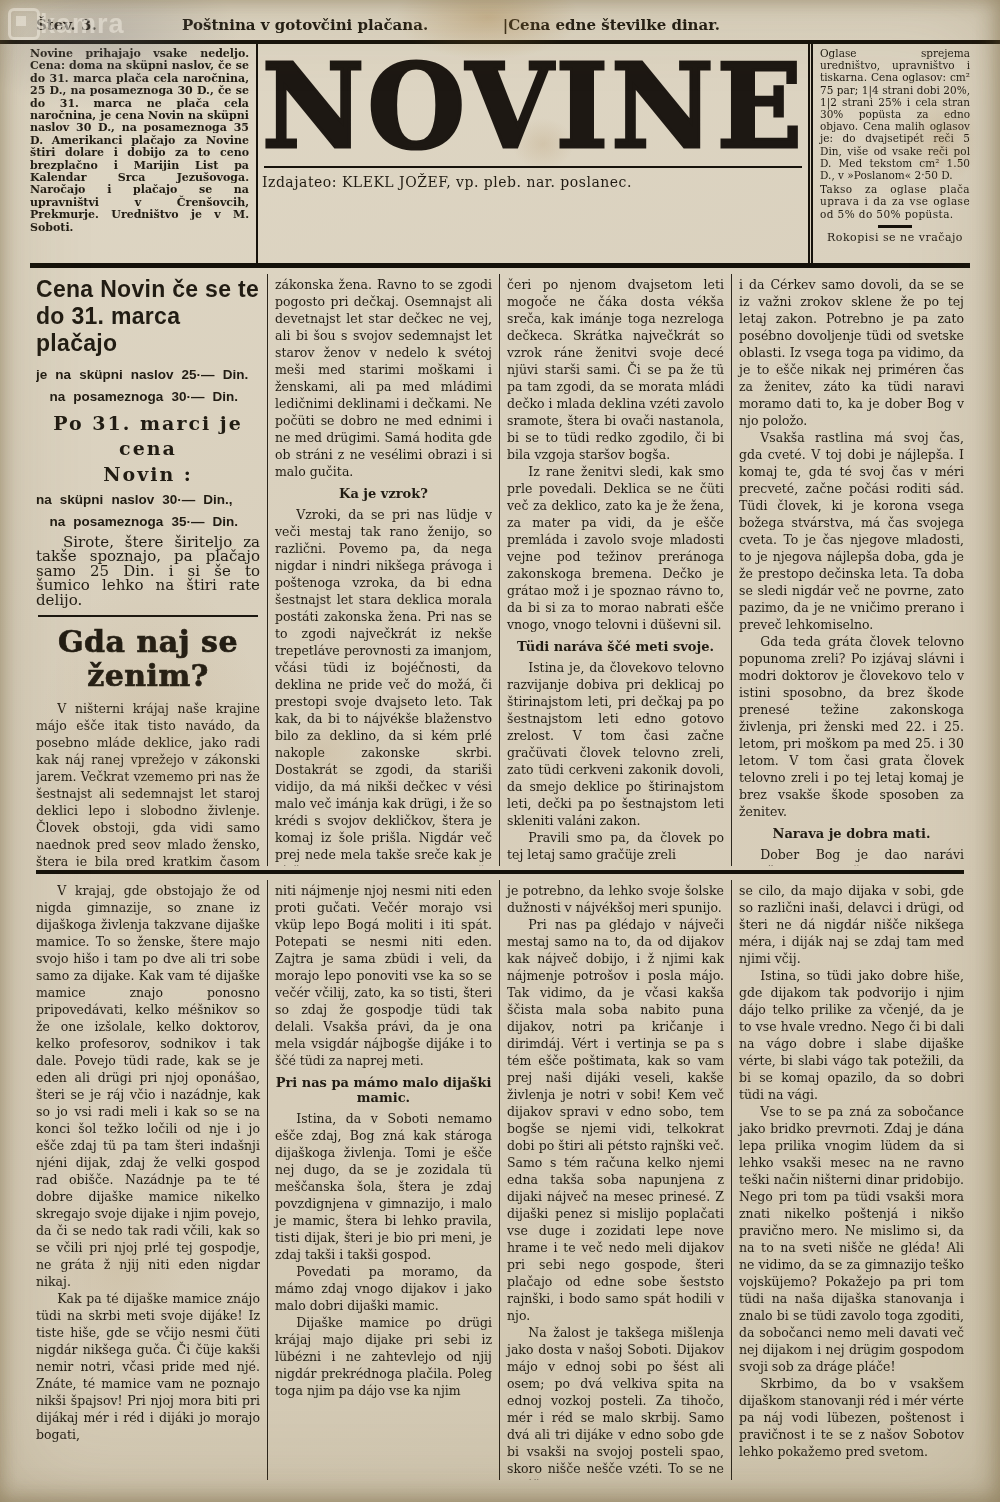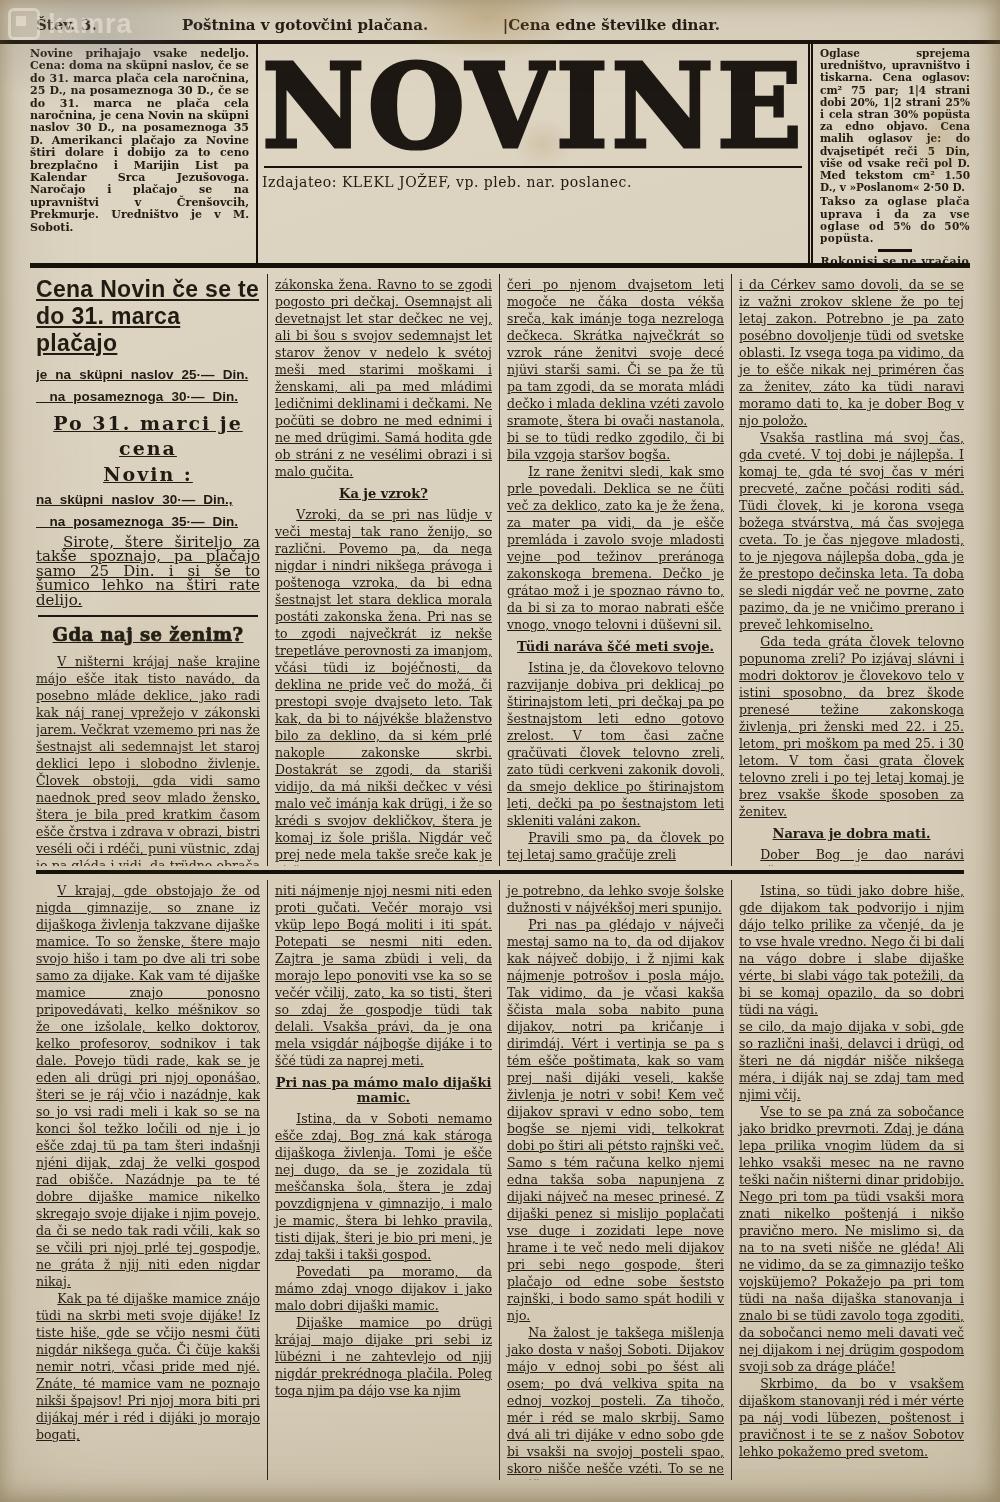--- a/index.html
+++ b/index.html
@@ -16,21 +16,21 @@
     background:radial-gradient(closest-side,rgba(152,110,48,.22),rgba(152,110,48,0));}
   .st0{left:-40px;top:-40px;width:280px;height:150px;background:radial-gradient(closest-side,rgba(108,108,118,.28),rgba(108,108,118,0));}
   .st1{left:395px;top:-25px;width:185px;height:85px;background:radial-gradient(closest-side,rgba(165,122,55,.34),rgba(165,122,55,0));}
   .st2{left:512px;top:118px;width:62px;height:52px;opacity:.7;}
   .st3{left:900px;top:92px;width:80px;height:95px;opacity:.8;}
   .st4{left:35px;top:570px;width:235px;height:400px;opacity:.55;}
   .st5{left:55px;top:1200px;width:130px;height:130px;opacity:.45;}
   .st6{left:275px;top:715px;width:95px;height:75px;opacity:.5;}
   .st7{left:690px;top:1040px;width:90px;height:65px;opacity:.35;}
 
-  .watermark{position:absolute;top:8px;left:8px;display:flex;align-items:center;gap:8px;opacity:.5;z-index:5;}
+  .watermark{position:absolute;top:8px;left:8px;display:flex;align-items:center;opacity:.5;z-index:5;}
   .wm-icon{width:32px;height:32px;border:3px solid #f4efe4;border-radius:6px;box-sizing:border-box;position:relative;}
   .wm-icon::before{content:"";position:absolute;left:5px;top:5px;width:10px;height:10px;background:#f4efe4;}
   .wm-text{font-family:"Liberation Sans","DejaVu Sans",sans-serif;font-weight:bold;font-size:27px;color:#f4efe4;letter-spacing:1px;}
 
   .topbar{display:grid;grid-template-columns:12% 34% 32% 22%;align-items:end;
     padding:16px 36px 6px;border-bottom:4px solid #16120b;font-weight:bold;font-size:15px;}
   .tb-issue{text-align:left;}
   .tb-postage{text-align:center;}
   .tb-price{text-align:center;}
   .tb-date{text-align:right;}
@@ -40,45 +40,45 @@
   .mast-left{border-right:2px solid #16120b;padding:4px 7px 0 0;overflow:hidden;
     font-weight:bold;font-size:11px;line-height:12.4px;text-align:justify;}
   .mast-center{position:relative;text-align:left;overflow:hidden;padding:0 4px;}
   .nov-title{font-size:112px;line-height:1;font-weight:bold;letter-spacing:3px;color:#1d1813;
     -webkit-text-stroke:3px #1d1813;transform:scaleY(1.04);transform-origin:top;margin-top:4px;}
   .nov-sub{font-size:31px;font-weight:bold;letter-spacing:3px;color:#241f18;margin-top:0px;
     -webkit-text-stroke:1.2px #241f18;}
   .pub-rule{border-top:2px solid #16120b;margin:6px 2px 0;}
   .publisher{font-size:14px;padding-top:6px;letter-spacing:.5px;}
   .mast-right{border-left:5px double #16120b;padding:3px 0 0 7px;overflow:hidden;
-    font-weight:bold;font-size:10.5px;line-height:12.2px;text-align:justify;}
+    font-weight:normal;font-size:10.5px;line-height:12.2px;text-align:justify;}
   .rb-block2{margin-top:2px;text-align:justify;letter-spacing:.4px;}
   .rb-dash{width:34px;border-top:3px solid #16120b;margin:5px auto 4px;}
   .rb-note{text-align:center;font-size:11px;letter-spacing:.5px;}
 
-  .bodywrap{padding:6px 36px 0;text-decoration:underline;}
+  .bodywrap{padding:6px 36px 0;}
   .cols{display:grid;grid-template-columns:1fr 1fr 1fr 1fr;overflow:hidden;}
   .cols.s1{height:592px;}
   .cols.s2{height:600px;}
   .col{overflow:hidden;padding:2px 7px 0;border-right:1.5px solid #2b251b;}
   .col:first-child{padding-left:0;}
   .col:last-child{border-right:none;padding-right:0;}
   .section-rule{border:none;border-top:4px solid #14110a;margin:4px 0 6px;}
 
   .blk{margin:0;}
   .blk-para,.blk-para0{font-size:12.5px;line-height:17px;text-align:justify;hyphens:auto;}
   .blk-para{text-indent:1.7em;}
   .blk-small{font-size:15px;line-height:14.5px;text-align:justify;text-indent:1.8em;margin:2px 0 4px;}
   .blk-h1{font-family:"Liberation Sans","DejaVu Sans",sans-serif;font-weight:bold;
     font-size:23px;line-height:1.18;margin:0 0 7px;letter-spacing:.3px;}
   .blk-h2{font-weight:bold;font-size:19px;line-height:1.35;text-align:center;
     letter-spacing:2px;white-space:pre-line;margin:3px 0 2px;}
   .blk-price{font-family:"Liberation Sans","DejaVu Sans",sans-serif;font-weight:bold;
     font-size:13.5px;line-height:1.6;white-space:pre-line;word-spacing:.32em;margin:0 0 2px;}
-  .blk-display{font-weight:bold;font-size:18px;line-height:1.12;text-align:center;
+  .blk-display{font-weight:bold;font-size:30px;line-height:1.12;text-align:center;
     white-space:pre-line;margin:2px 0 8px;-webkit-text-stroke:.7px #211c13;letter-spacing:.5px;}
   .blk-sub{font-weight:bold;font-size:13px;line-height:1.15;text-align:center;margin:7px 0 4px;}
   hr.blk-rule{border:none;border-top:2.5px solid #1b1710;margin:8px 2px;}
 </style>
 </head>
 <body>
 
 <div class="page">
 
   <div class="stain st0"></div>
@@ -163,21 +163,21 @@
           <p class="blk blk-para">Istina, da v Soboti nemamo ešče zdaj, Bog zná kak stároga dijaškoga živlenja. Tomi je ešče nej dugo, da se je zozidala tü meščanska šola, štera je zdaj povzdignjena v gimnazijo, i malo je mamic, štera bi lehko pravila, tisti dijak, šteri je bio pri meni, je zdaj takši i takši gospod.</p>
           <p class="blk blk-para">Povedati pa moramo, da mámo zdaj vnogo dijakov i jako malo dobri dijaški mamic.</p>
           <p class="blk blk-para">Dijaške mamice po drügi krájaj majo dijake pri sebi iz lübézni i ne zahtevlejo od njij nigdár prekrédnoga plačila. Poleg toga njim pa dájo vse ka njim</p>
         </div>
       <div class="col">
           <p class="blk blk-para0">je potrebno, da lehko svoje šolske dužnosti v nájvékšoj meri spunijo.</p>
           <p class="blk blk-para">Pri nas pa glédajo v nájveči mestaj samo na to, da od dijakov kak nájveč dobijo, i ž njimi kak nájmenje potrošov i posla májo. Tak vidimo, da je včasi kakša ščista mala soba nabito puna dijakov, notri pa kričanje i dirimdáj. Vért i vertinja se pa s tém ešče poštimata, kak so vam prej naši dijáki veseli, kakše živlenja je notri v sobi! Kem več dijakov spravi v edno sobo, tem bogše se njemi vidi, telkokrat dobi po štiri ali pétsto rajnški več. Samo s tém računa kelko njemi edna takša soba napunjena z dijaki nájveč na mesec prinesé. Z dijaški penez si mislijo poplačati vse duge i zozidati lepe nove hrame i te več nedo meli dijakov pri sebi nego gospode, šteri plačajo od edne sobe šeststo rajnški, i bodo samo spát hodili v njo.</p>
           <p class="blk blk-para">Na žalost je takšega mišlenja jako dosta v našoj Soboti. Dijakov májo v ednoj sobi po šést ali osem; po dvá velkiva spita na ednoj vozkoj posteli. Za tihočo, mér i réd se malo skrbij. Samo dvá ali tri dijáke v edno sobo gde bi vsakši na svojoj posteli spao, skoro nišče nešče vzéti. To se ne spláča! Zgodi</p>
         </div>
       <div class="col">
+          <p class="blk blk-para0">se cilo, da majo dijaka v sobi, gde so različni inaši, delavci i drügi, od šteri ne dá nigdár nišče nikšega méra, i diják naj se zdaj tam med njimi včij.</p>
           <p class="blk blk-para">Istina, so tüdi jako dobre hiše, gde dijakom tak podvorijo i njim dájo telko prilike za včenjé, da je to vse hvale vredno. Nego či bi dali na vágo dobre i slabe dijaške vérte, bi slabi vágo tak potežili, da bi se komaj opazilo, da so dobri tüdi na vági.</p>
-          <p class="blk blk-para0">se cilo, da majo dijaka v sobi, gde so različni inaši, delavci i drügi, od šteri ne dá nigdár nišče nikšega méra, i diják naj se zdaj tam med njimi včij.</p>
           <p class="blk blk-para">Vse to se pa zná za sobočance jako bridko prevrnoti. Zdaj je dána lepa prilika vnogim lüdem da si lehko vsakši mesec na ne ravno teški način ništerni dinar pridobijo. Nego pri tom pa tüdi vsakši mora znati nikelko poštenjá i nikšo pravično mero. Ne mislimo si, da na to na sveti nišče ne gléda! Ali ne vidimo, da se za gimnazijo teško vojsküjemo? Pokažejo pa pri tom tüdi na naša dijaška stanovanja i znalo bi se tüdi zavolo toga zgoditi, da sobočanci nemo meli davati več nej dijakom i nej drügim gospodom svoji sob za dráge pláče!</p>
           <p class="blk blk-para">Skrbimo, da bo v vsakšem dijaškom stanovanji réd i mér vérte pa náj vodi lübezen, poštenost i pravičnost i te se z našov Sobotov lehko pokažemo pred svetom.</p>
         </div>
     </section>
   </main>
 
 </div>
 
 </body></html>

